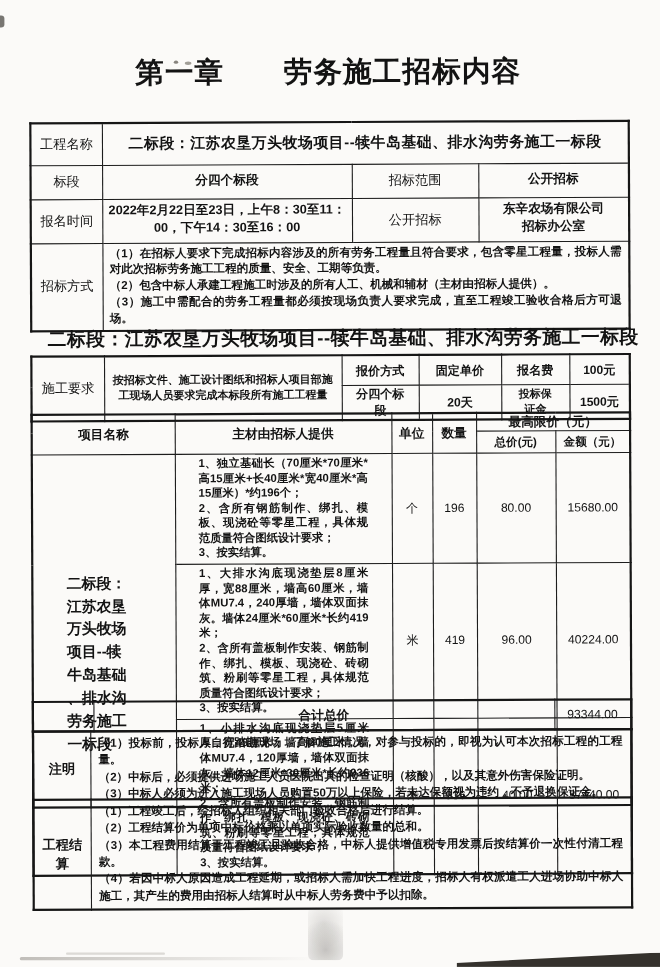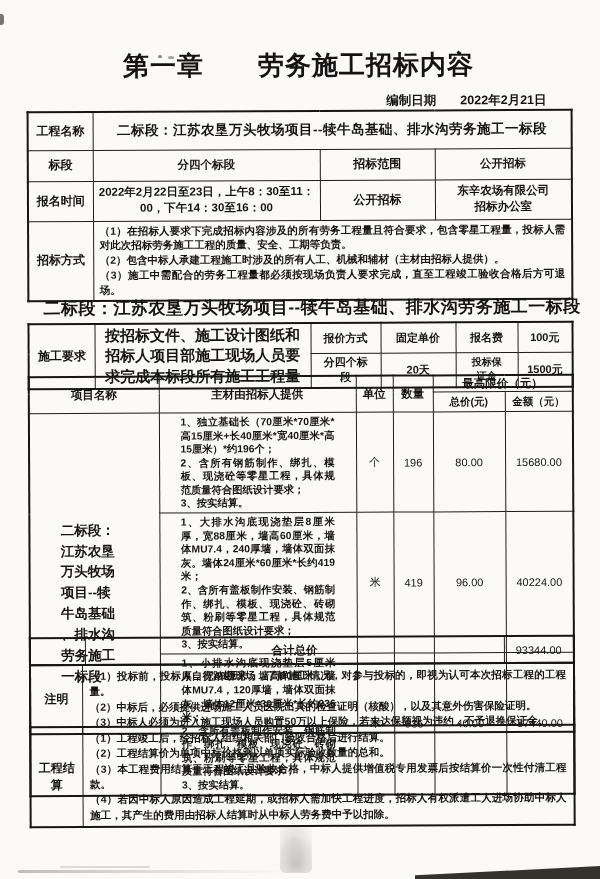--- a/index.html
+++ b/index.html
@@ -14,39 +14,39 @@
     position:absolute; top:48px; left:0; width:100%; text-align:center;
     font-family:"Liberation Serif", serif; font-weight:bold; font-size:26px; letter-spacing:1px;
   }
   .date-row{
     position:absolute; top:93px; right:52px; display:flex; gap:24px;
     font-weight:bold; font-size:12.5px;
   }
 
   table{ position:absolute; border-collapse:collapse; table-layout:fixed; border:2px solid #161616; }
   td{ border:1px solid #1d1d1d; padding:1px 4px; vertical-align:middle; overflow:hidden; }
-  .lbl{ font-weight:bold; font-size:12px; text-align:center; padding:1px 2px; }
+  .lbl{ font-weight:normal; font-size:12px; text-align:center; padding:1px 2px; }
   .pre{ white-space:pre-line; }
 
   
   .t1{ left:28px; top:110px; width:544px; }
   .t1 .proj{ font-weight:bold; font-size:13.5px; text-align:center; letter-spacing:0.5px; }
   .t1 .val{ font-weight:bold; font-size:11.5px; text-align:center; line-height:1.35; }
   .scope{ font-weight:bold; font-size:10.5px; line-height:1.42; padding:2px 6px; }
   .scope div{ text-align:justify; }
 
   .sec-head{
     position:absolute; top:296px; left:44px; width:540px;
     font-weight:bold; font-size:17px; letter-spacing:0.5px;
   }
 
   
   .t2a{ left:28px; top:322px; width:544px; }
   .t2a td{ height:26px; }
-  .req-text{ font-weight:bold; font-size:15px; text-align:center; line-height:1.35; padding:1px 6px; }
+  .req-text{ font-weight:bold; font-size:10px; text-align:center; line-height:1.35; padding:1px 6px; }
   .grid-lbl{ font-weight:bold; font-size:11px; text-align:center; padding:0 12px; }
   .grid-val{ font-weight:bold; font-size:11px; text-align:center; padding:0 1px; }
 
   
   .t2b{ left:28px; top:375px; width:544px; }
   .t2b .hdr{ font-weight:bold; font-size:11.5px; text-align:center; padding:0 1px; }
   .t2b .sub{ font-weight:bold; font-size:10.5px; text-align:center; padding:0 1px; }
   .desc{ font-weight:bold; font-size:10.3px; line-height:1.32; padding:2px 21px; text-align:justify; }
   .num{ font-size:11px; text-align:center; }
   .proj-cell{ text-align:center; }
@@ -90,24 +90,20 @@
   .art-speck2{ left:168px; top:56px; width:6px; height:3px; background:#7a766e; border-radius:50%; opacity:.7; }
 </style>
 </head>
 <body>
 
 <div class="page">
   <div class="doc">
 
     <div class="title">第一章　　劳务施工招标内容</div>
 
-    <div class="date-row">
-      <span>编制日期</span>
-      <span>2022年2月21日</span>
-    </div>
 
     <table class="t1">
       <colgroup>
           <col style="width:65px">
           <col style="width:227px">
           <col style="width:115px">
           <col style="width:137px">
         </colgroup>
       <tbody>
           <tr style="height:38px">

